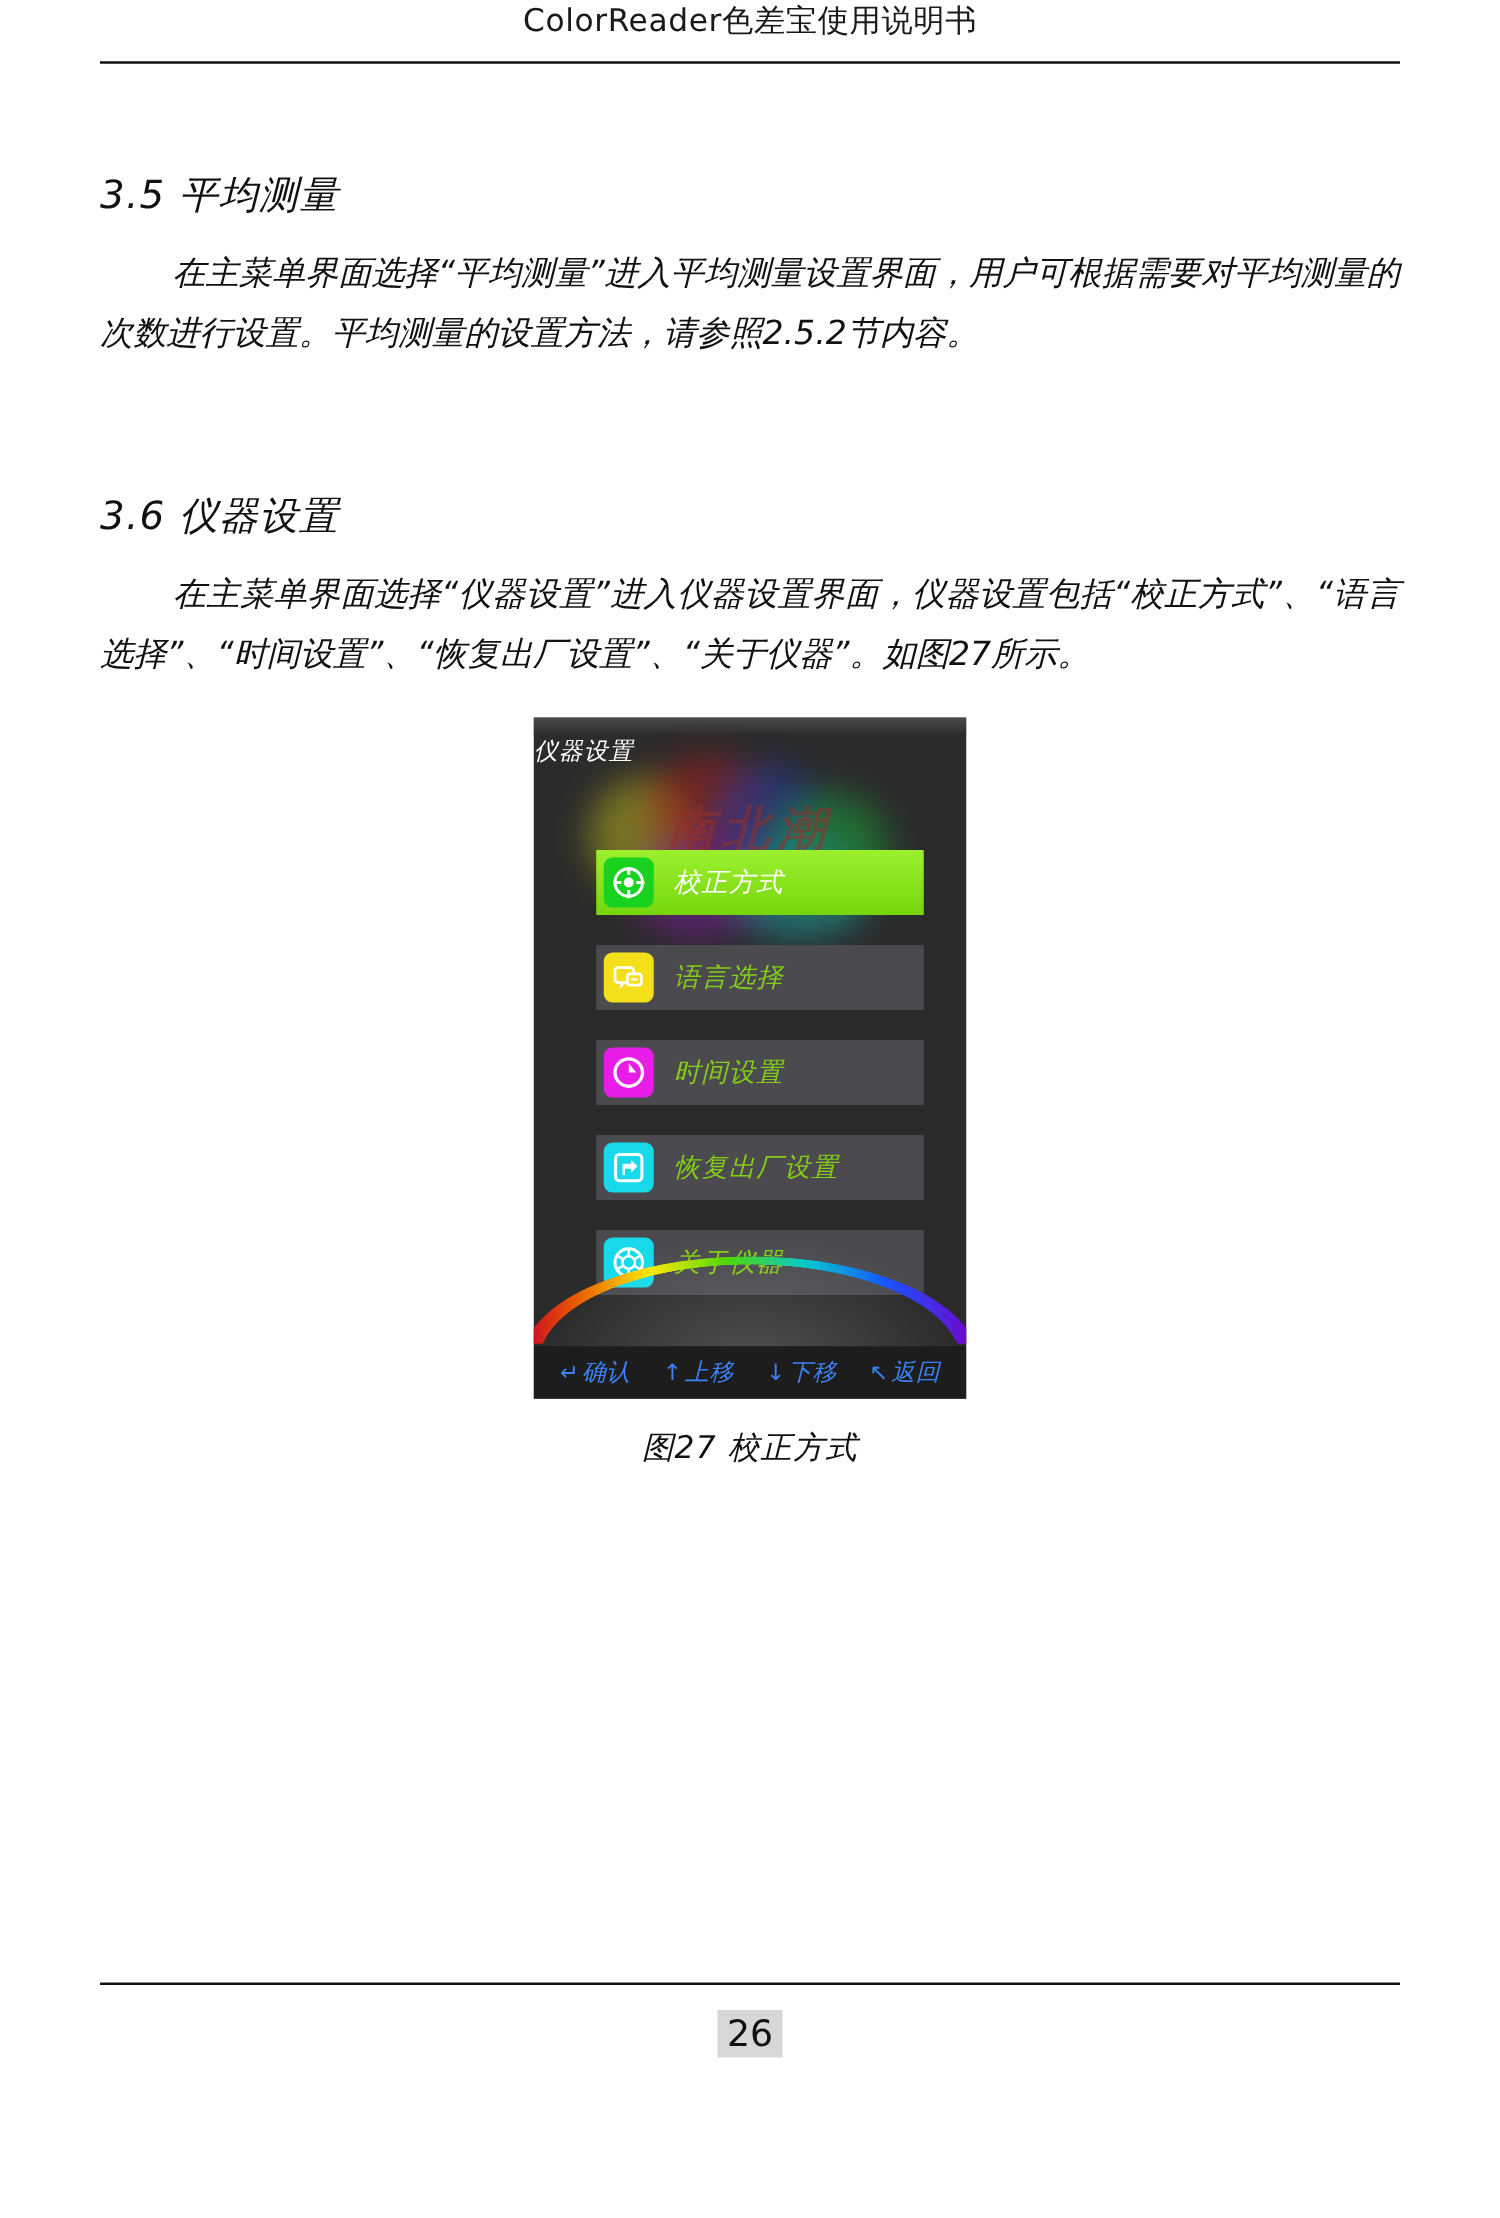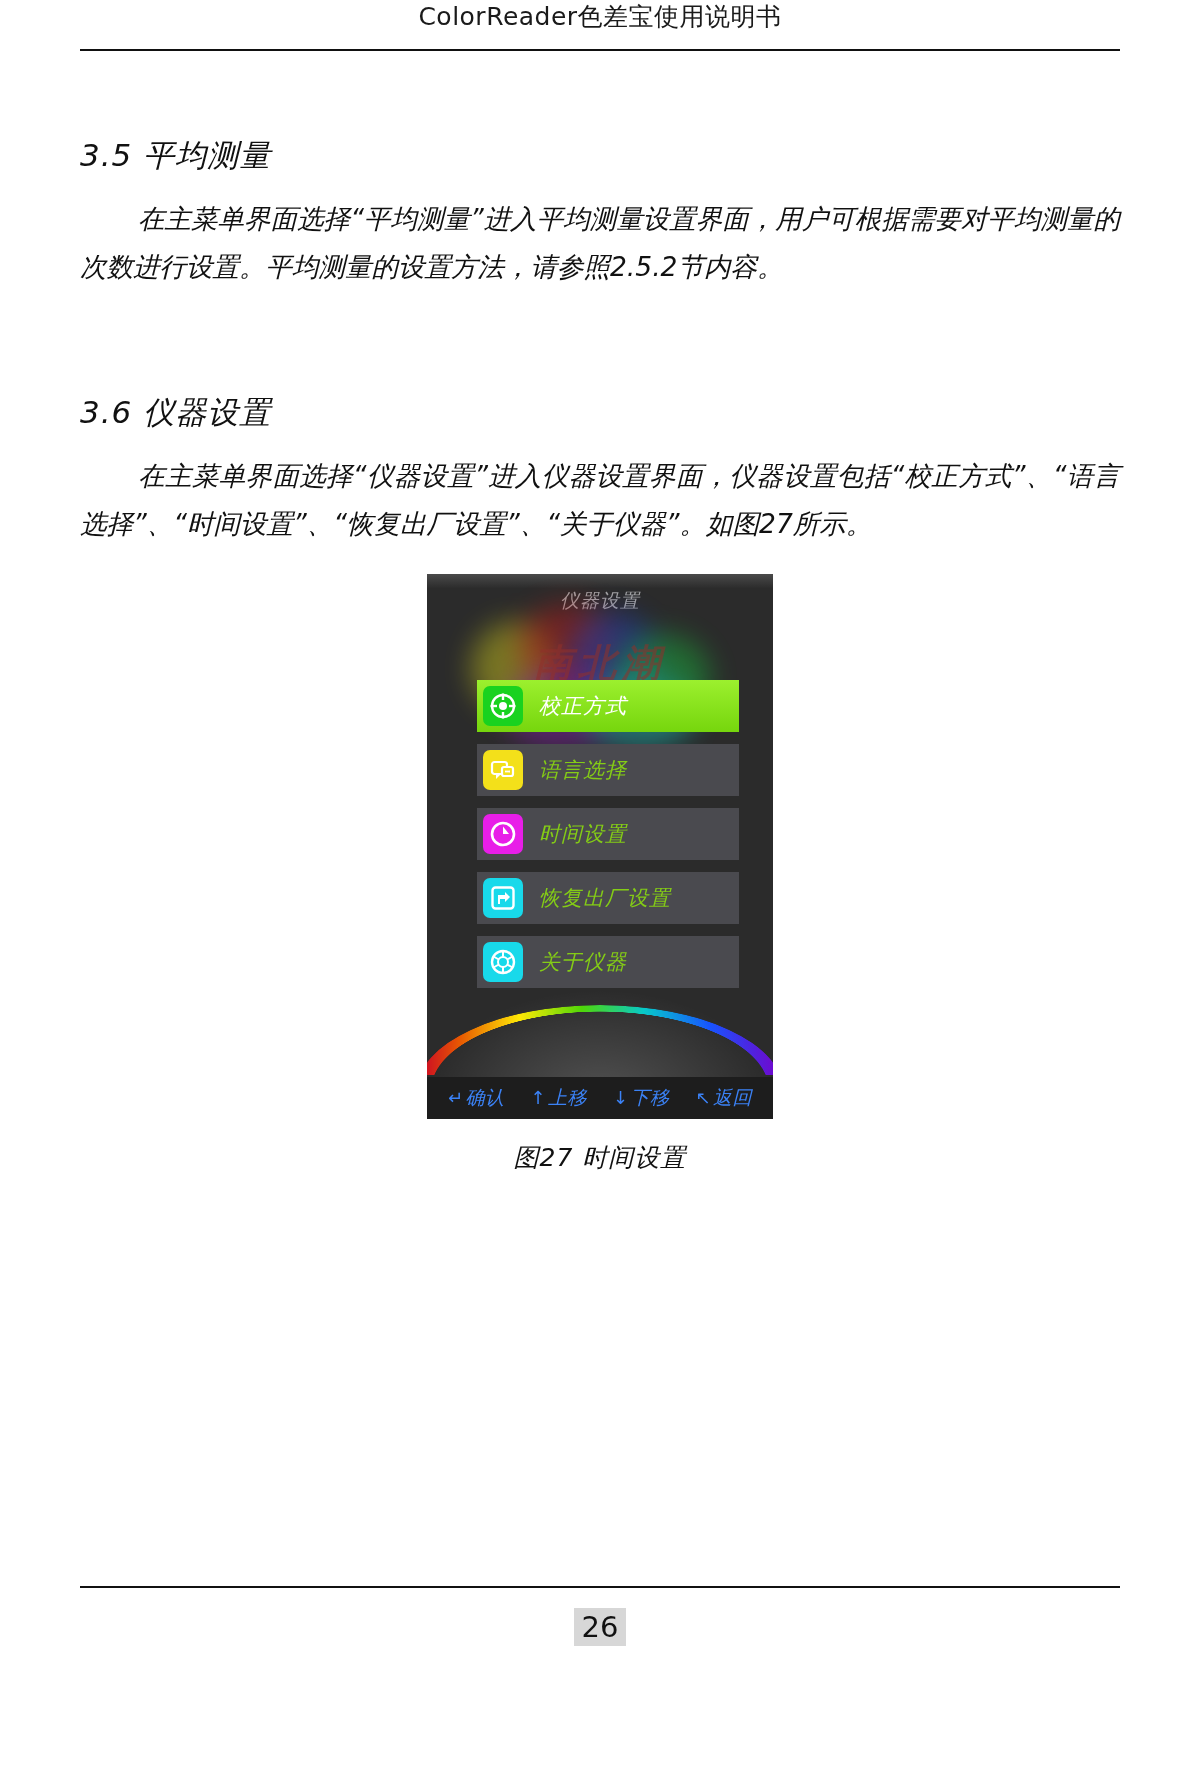--- a/index.html
+++ b/index.html
@@ -77,22 +77,22 @@
   }
   .dev-top-gloss {
     position: absolute;
     top: 0; left: 0; right: 0;
     height: 14px;
     background: linear-gradient(to bottom, #4a4a4a, #2c2c2c);
   }
   .dev-title {
     position: absolute;
     top: 14px; left: 0; right: 0;
-    text-align: center;
-    color: #a3a3a3;
+    text-align: left;
+    color: #ffffff;
     font-size: 19px;
     letter-spacing: 1px;
   }
   
   .watermark {
     position: absolute;
     top: 30px;
     left: 38px;
     width: 270px;
     height: 150px;
@@ -119,21 +119,21 @@
   .wm-tel { top: 108px; font-size: 21px; color:#6b2a25; letter-spacing: 1px;}
   
   .menu {
     position: absolute;
     top: 106px;
     left: 50px;
     width: 262px;
   }
   .menu-item {
     height: 52px;
-    margin-bottom: 12px;
+    margin-bottom: 24px;
     background: #4a4a4f;
     display: flex;
     align-items: center;
     padding-left: 6px;
     box-sizing: border-box;
   }
   .menu-item.selected {
     background: linear-gradient(to bottom, #9cf02e, #76d60d);
   }
   .menu-item .label {
@@ -332,21 +332,21 @@
         <div class="softlight"></div>
 
         <div class="dev-footer">
           <div class="fkey"><span class="gl">↵</span><span>确认</span></div>
           <div class="fkey"><span class="gl">↑</span><span>上移</span></div>
           <div class="fkey"><span class="gl">↓</span><span>下移</span></div>
           <div class="fkey"><span class="gl">↖</span><span>返回</span></div>
         </div>
       </div>
 
-      <div class="fig-caption">图27 时间设置</div>
+      <div class="fig-caption">图27 校正方式</div>
     </div>
 
   </div>
 
   <div class="footer">
     <div class="footer-rule"></div>
     <div class="page-num"><span>26</span></div>
   </div>
 
 </div>

